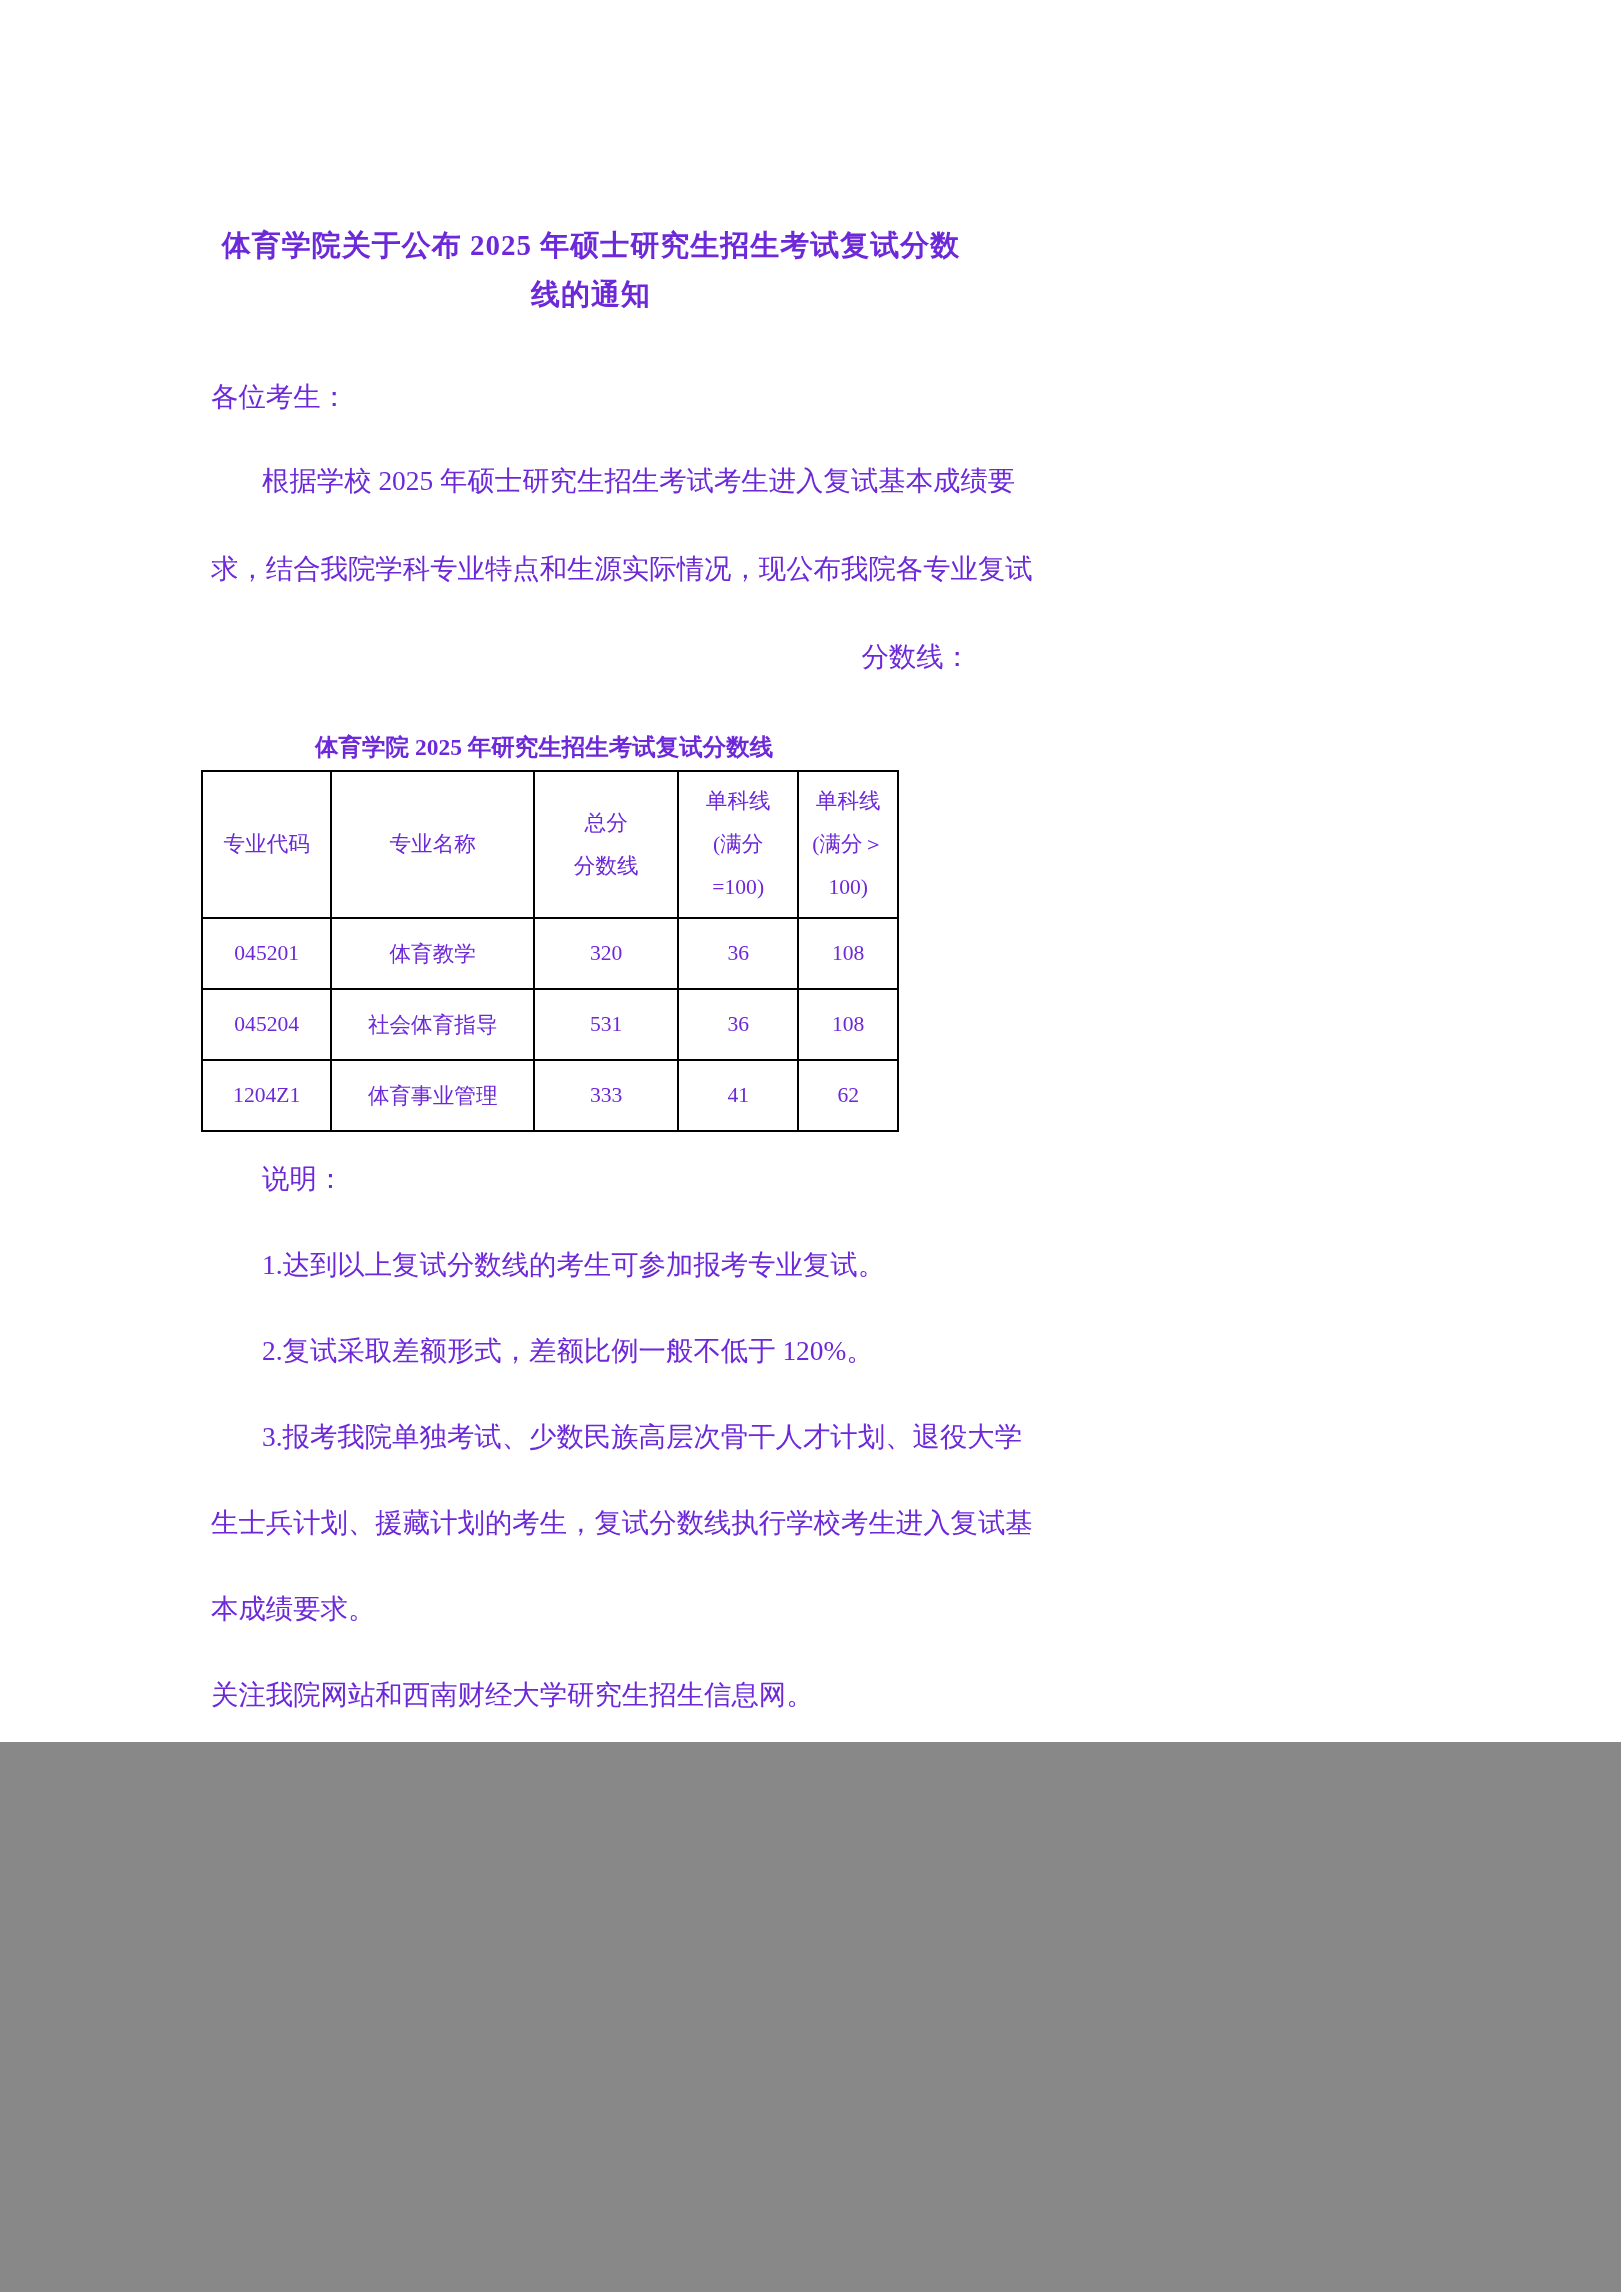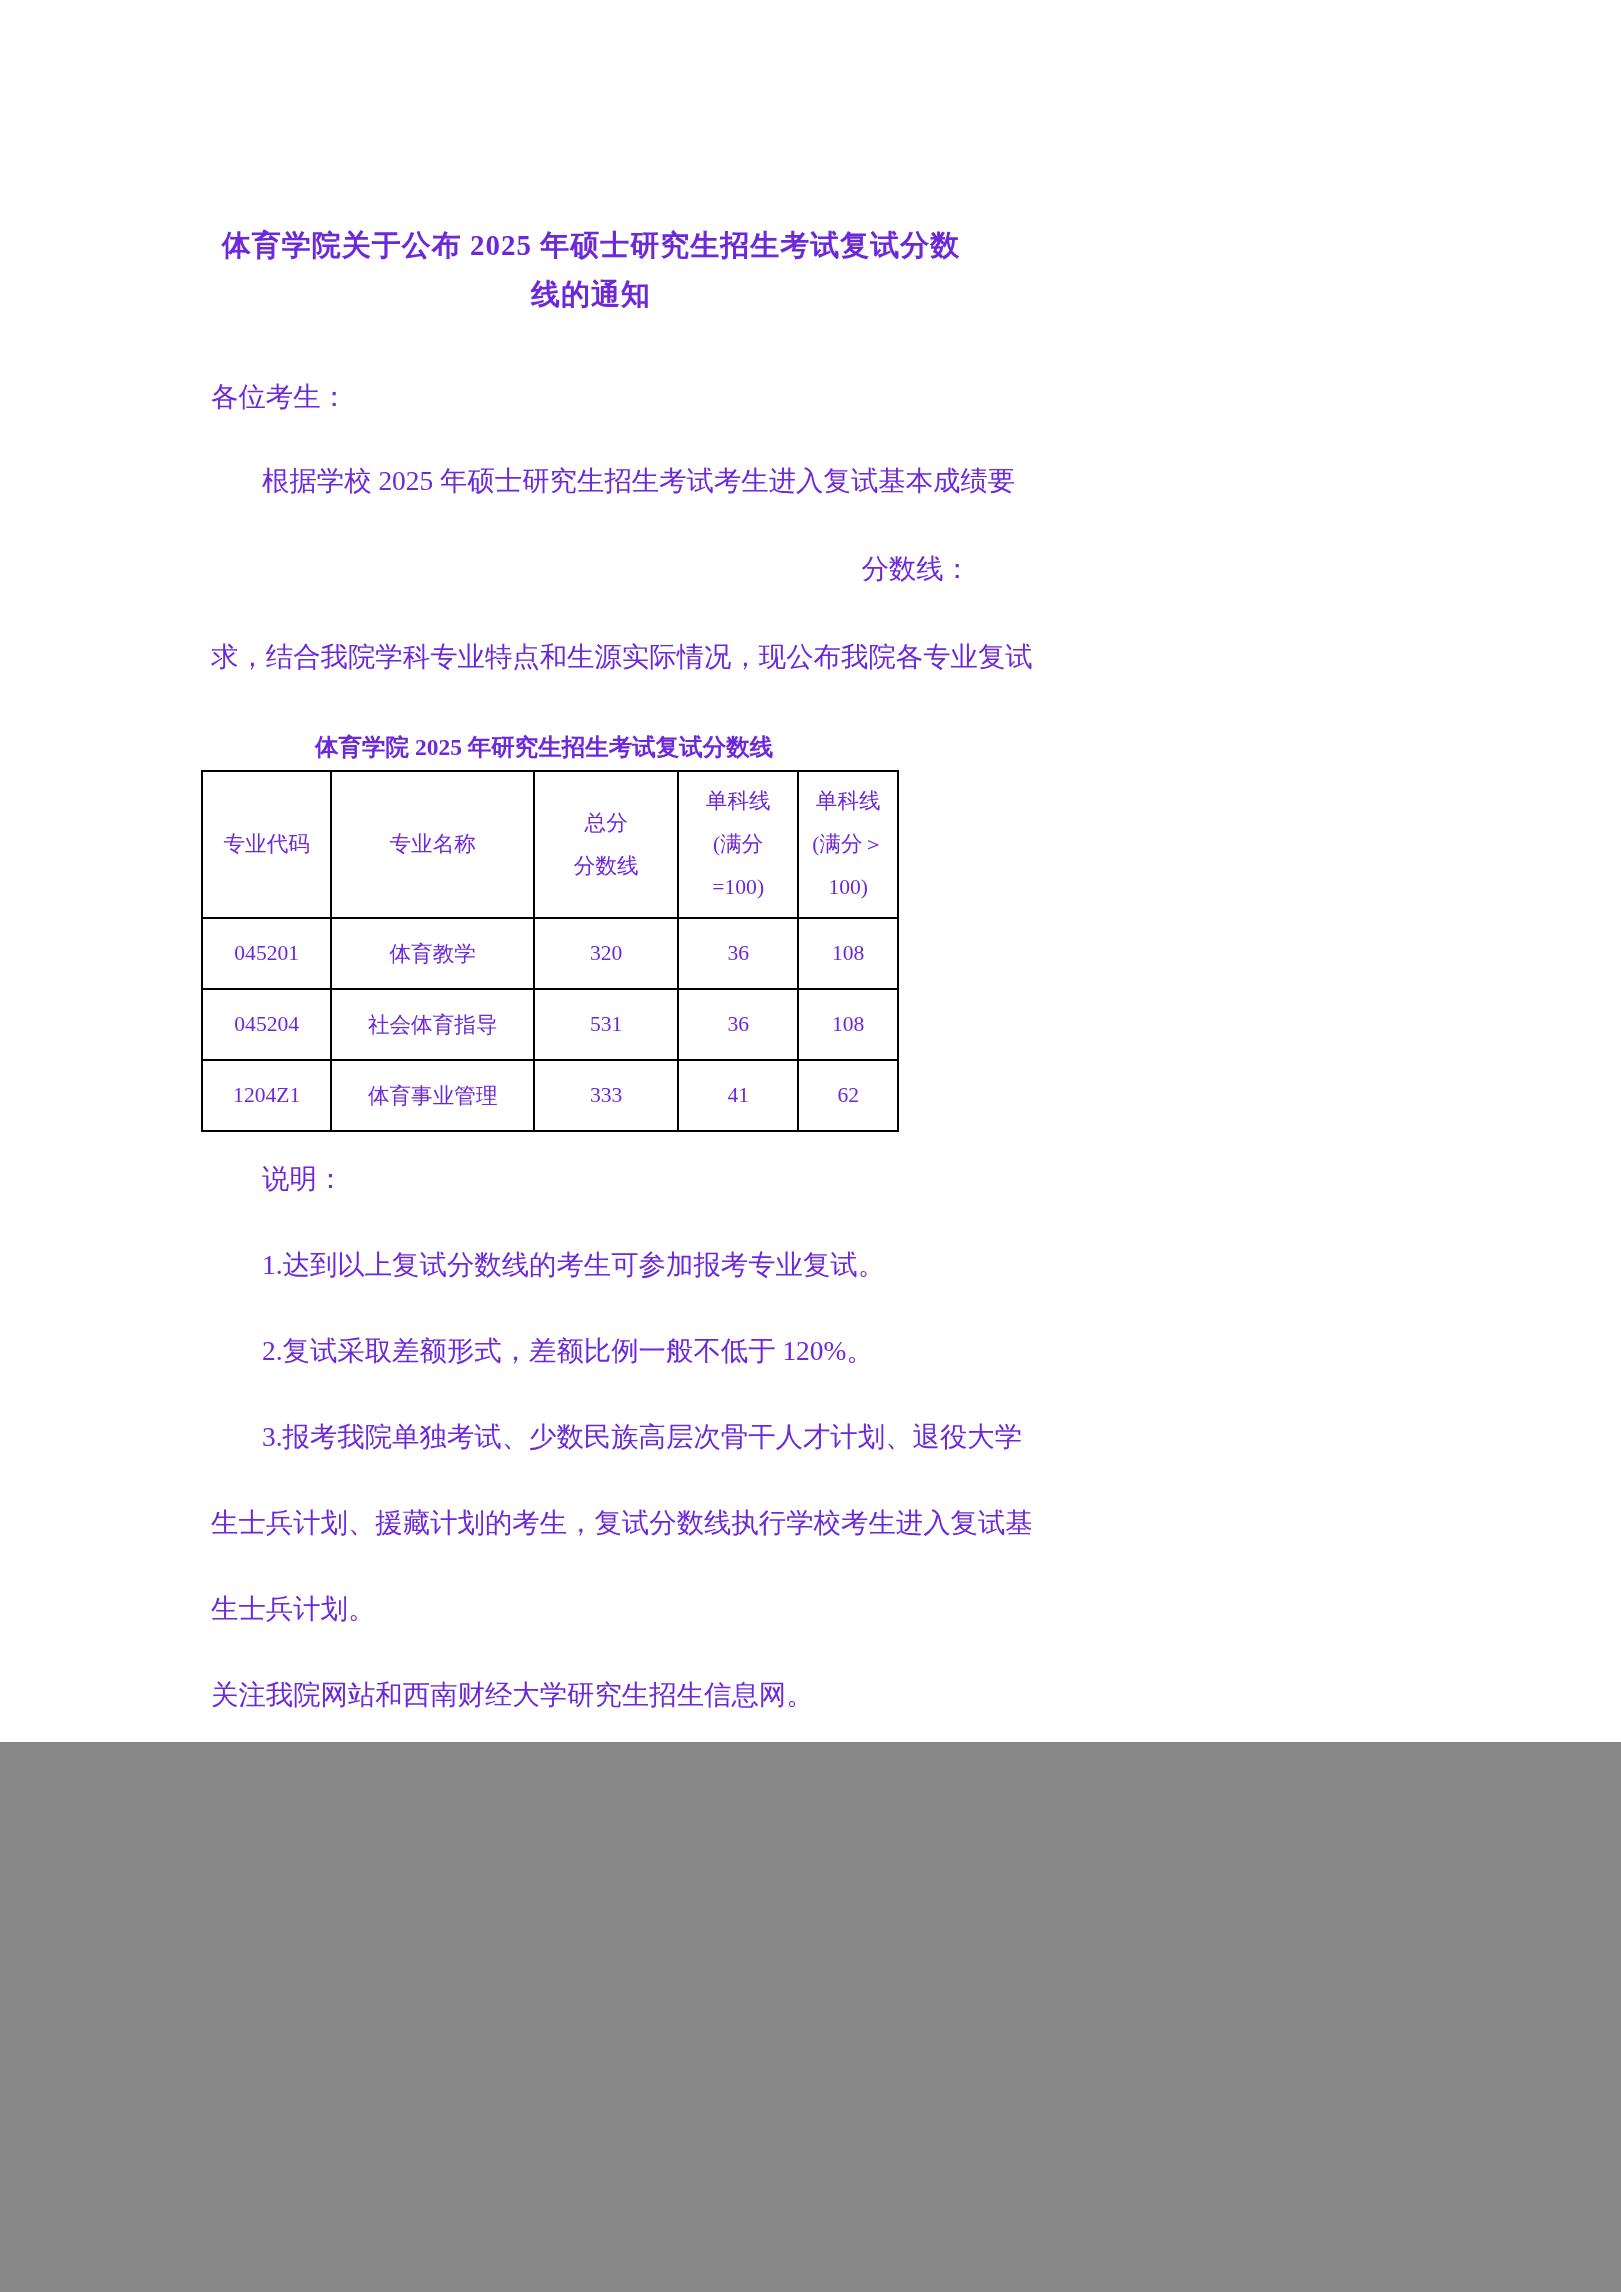--- a/index.html
+++ b/index.html
@@ -97,22 +97,22 @@
 
 <div class="page">
   <div class="content">
 
     <div class="doc-title">体育学院关于公布 2025 年硕士研究生招生考试复试分数线的通知</div>
 
     <div class="salutation">各位考生：</div>
 
     <div class="intro-block">
       <div class="body-line indent">根据学校 2025 年硕士研究生招生考试考生进入复试基本成绩要</div>
+      <div class="body-line">求，结合我院学科专业特点和生源实际情况，现公布我院各专业复试</div>
       <div class="body-line">分数线：</div>
-      <div class="body-line">求，结合我院学科专业特点和生源实际情况，现公布我院各专业复试</div>
     </div>
 
     <div class="table-wrap">
       <div class="table-caption">体育学院 2025 年研究生招生考试复试分数线</div>
 
       <table class="score-table">
         <tbody>
             <tr class="header-row">
           <td class="col-code">
             <div class="hdr-line">专业代码</div>
@@ -160,21 +160,21 @@
       </tbody>
         </table>
     </div>
 
     <div class="notes-block">
       <div class="note-line indent">说明：</div>
       <div class="note-line indent">1.达到以上复试分数线的考生可参加报考专业复试。</div>
       <div class="note-line indent">2.复试采取差额形式，差额比例一般不低于 120%。</div>
       <div class="note-line indent">3.报考我院单独考试、少数民族高层次骨干人才计划、退役大学</div>
       <div class="note-line">生士兵计划、援藏计划的考生，复试分数线执行学校考生进入复试基</div>
-      <div class="note-line">生士兵计划。</div>
+      <div class="note-line">本成绩要求。</div>
       <div class="note-line">关注我院网站和西南财经大学研究生招生信息网。</div>
     </div>
 
     <div class="signature-line">体育学院</div>
     <div class="date-line">2025 年 3 月 14 日</div>
 
   </div>
 </div>
 
 

